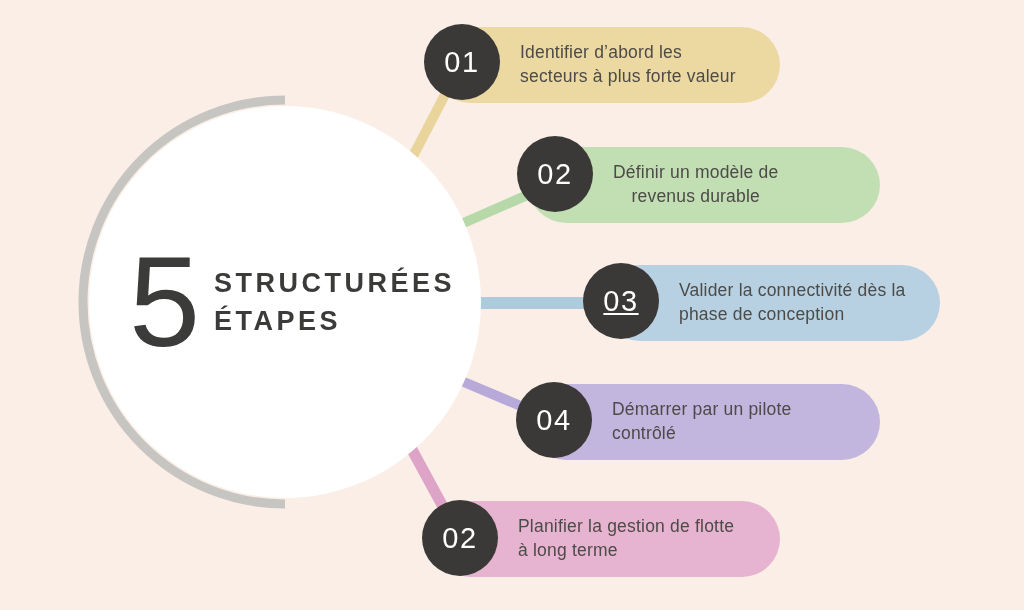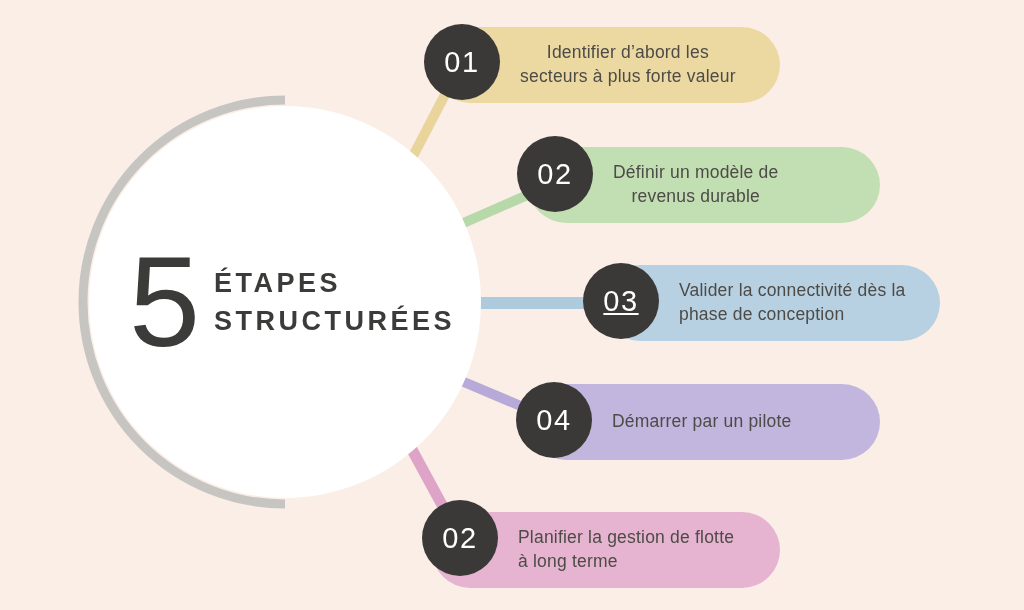--- a/index.html
+++ b/index.html
@@ -52,25 +52,25 @@
     z-index:2;
     display:flex;align-items:center;
   }
   .pill-text{
     font-size:17.5px;
     line-height:1.35;
     letter-spacing:0.2px;
     color:#4d4b47;
   }
   .pill-text span{display:block;}
-  .pill-1{left:432px;top:27px;width:348px;background:#ecd9a2;text-align:center;}
+  .pill-1{left:432px;top:27px;width:348px;background:#ecd9a2;}
   .pill-2{left:528px;top:147px;width:352px;background:#c2dfb3;text-align:center;}
   .pill-3{left:602px;top:265px;width:338px;background:#b7d1e2;}
   .pill-4{left:528px;top:384px;width:352px;background:#c2b5de;}
-  .pill-5{left:432px;top:501px;width:348px;background:#e6b4d0;margin-top:11px;}
+  .pill-5{left:432px;top:501px;width:348px;background:#e6b4d0;}
   .pill-1 .pill-text{padding-left:88px;}
   .pill-2 .pill-text{padding-left:85px;}
   .pill-3 .pill-text{padding-left:77px;}
   .pill-4 .pill-text{padding-left:84px;}
   .pill-5 .pill-text{padding-left:86px;}
   .badge{
     position:absolute;
     width:76px;height:76px;
     border-radius:50%;
     background:#3a3937;
@@ -97,22 +97,22 @@
     <line x1="452" y1="228" x2="555" y2="183" stroke="#b7d9a9" stroke-width="10"></line>
     <line x1="460" y1="303" x2="621" y2="303" stroke="#aecbdd" stroke-width="12"></line>
     <line x1="452" y1="377" x2="554" y2="420" stroke="#b7aad9" stroke-width="10"></line>
     <line x1="410" y1="446" x2="460" y2="538" stroke="#dda4c7" stroke-width="11"></line>
   </svg>
 
   <div class="center-circle">
     <div class="title-wrap">
       <div class="title-number">5</div>
       <div class="title-text">
+        <span>STRUCTURÉES</span>
         <span>ÉTAPES</span>
-        <span>STRUCTURÉES</span>
       </div>
     </div>
   </div>
 
   <div class="pill pill-1">
     <div class="pill-text">
       <span>Identifier d’abord les</span>
       <span>secteurs à plus forte valeur</span>
     </div>
   </div>
@@ -136,20 +136,21 @@
       <span>phase de conception</span>
     </div>
   </div>
   <div class="badge badge-3">
     <span>03</span>
   </div>
 
   <div class="pill pill-4">
     <div class="pill-text">
       <span>Démarrer par un pilote</span>
+      <span>contrôlé</span>
     </div>
   </div>
   <div class="badge badge-4">
     <span>04</span>
   </div>
 
   <div class="pill pill-5">
     <div class="pill-text">
       <span>Planifier la gestion de flotte</span>
       <span>à long terme</span>

